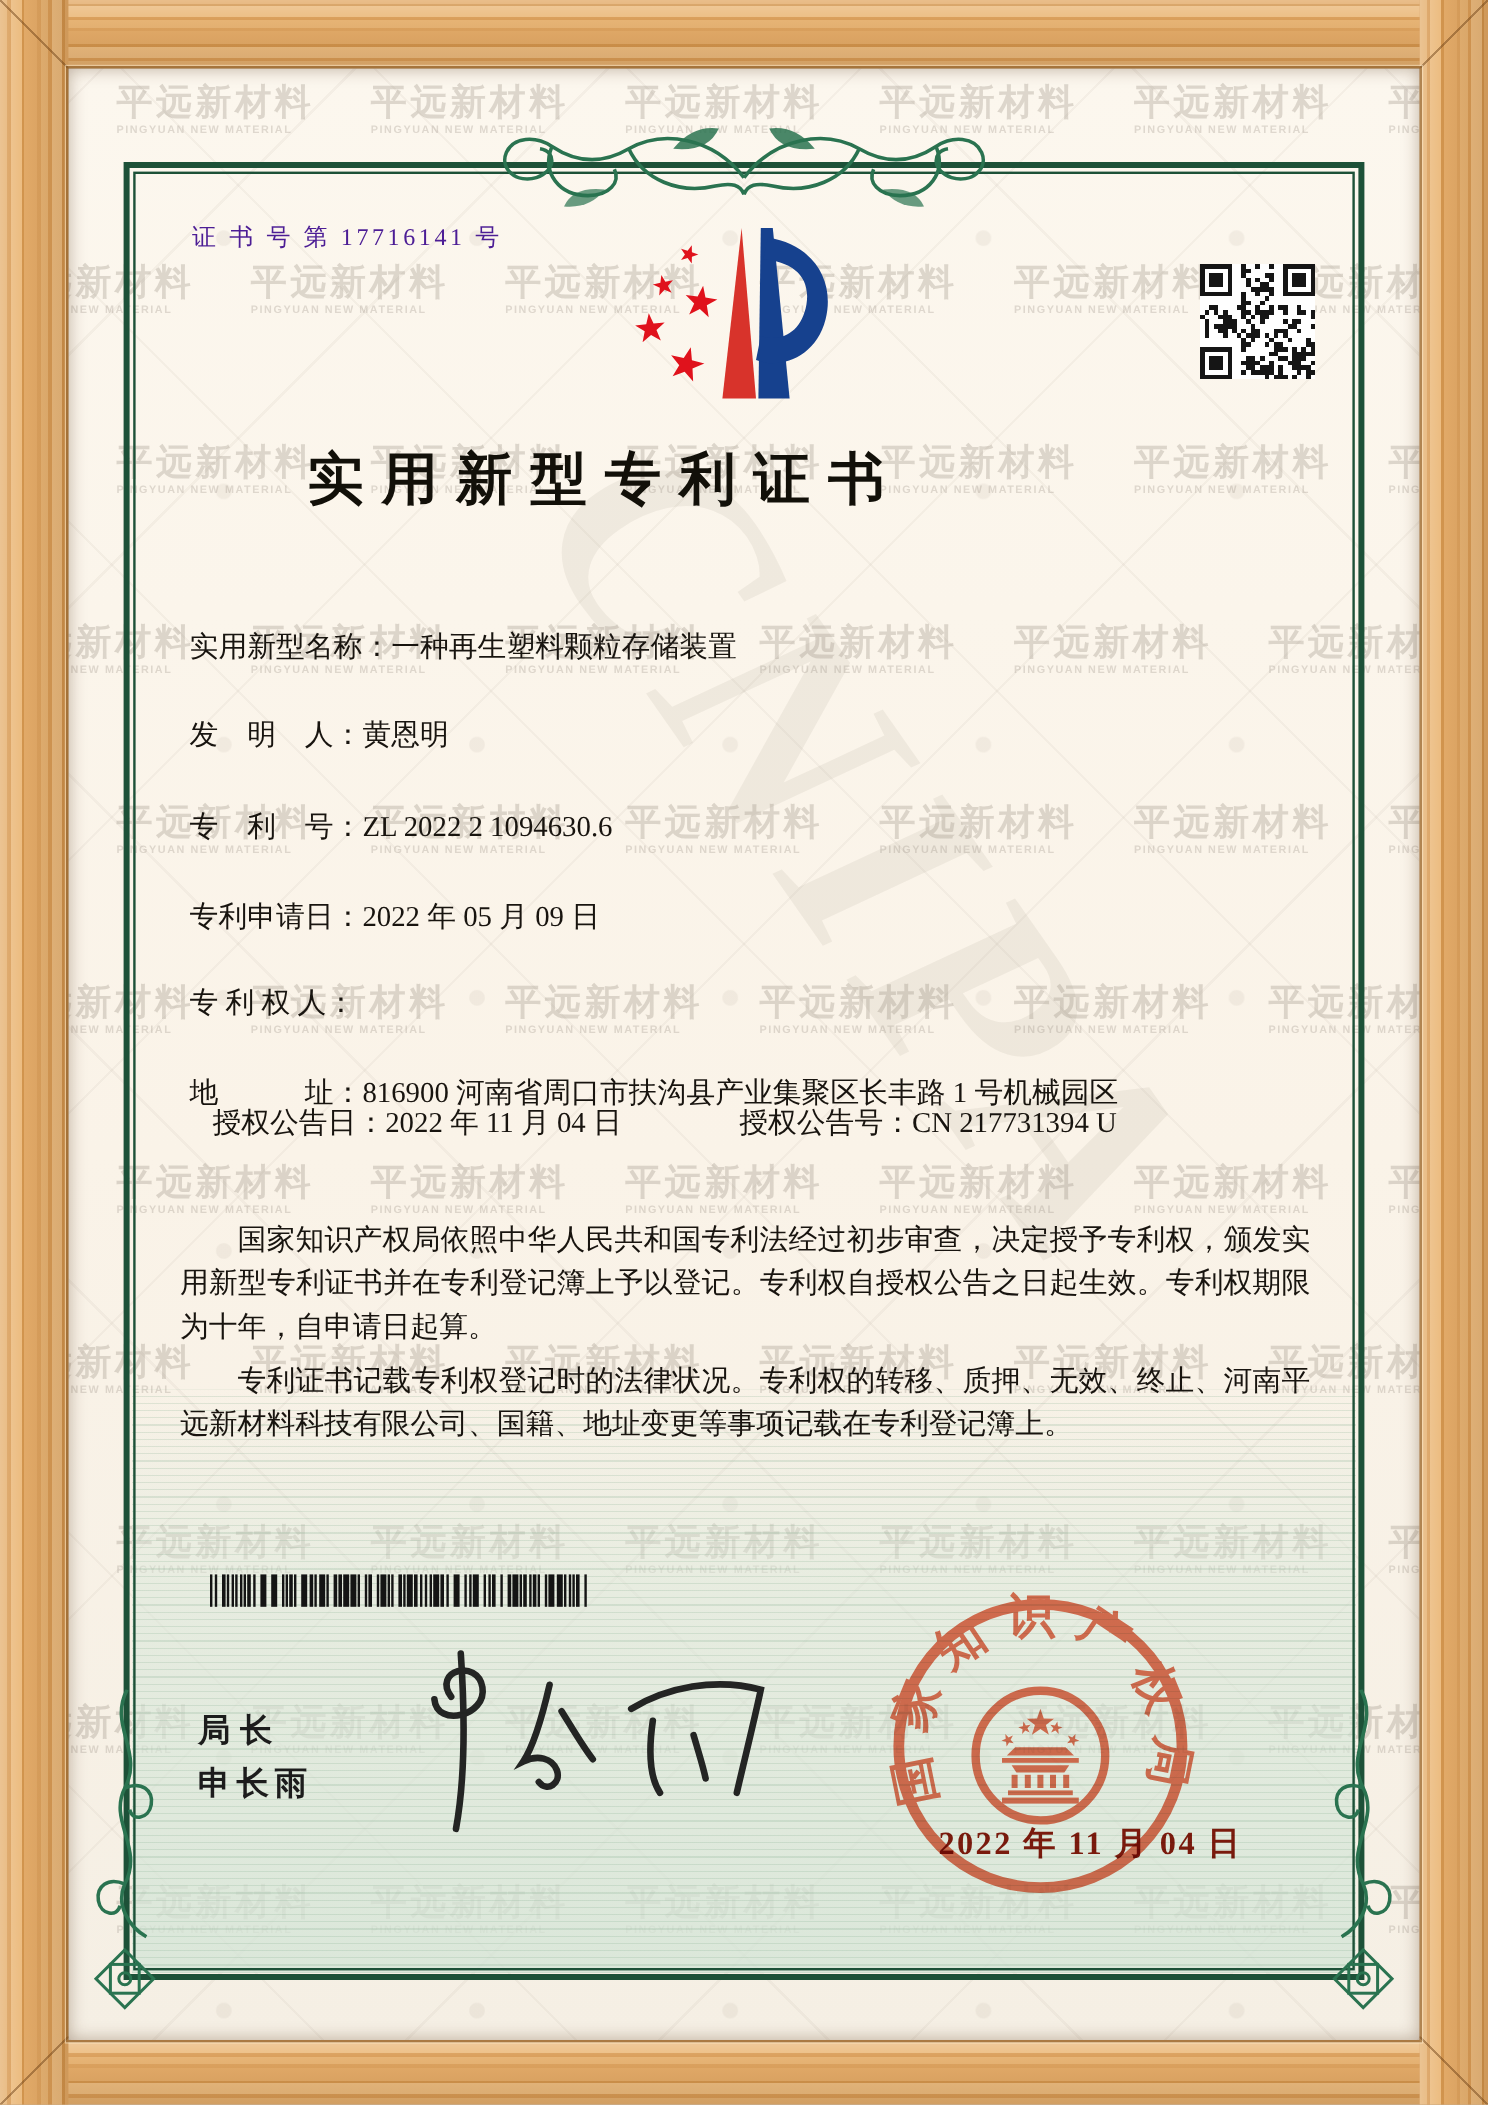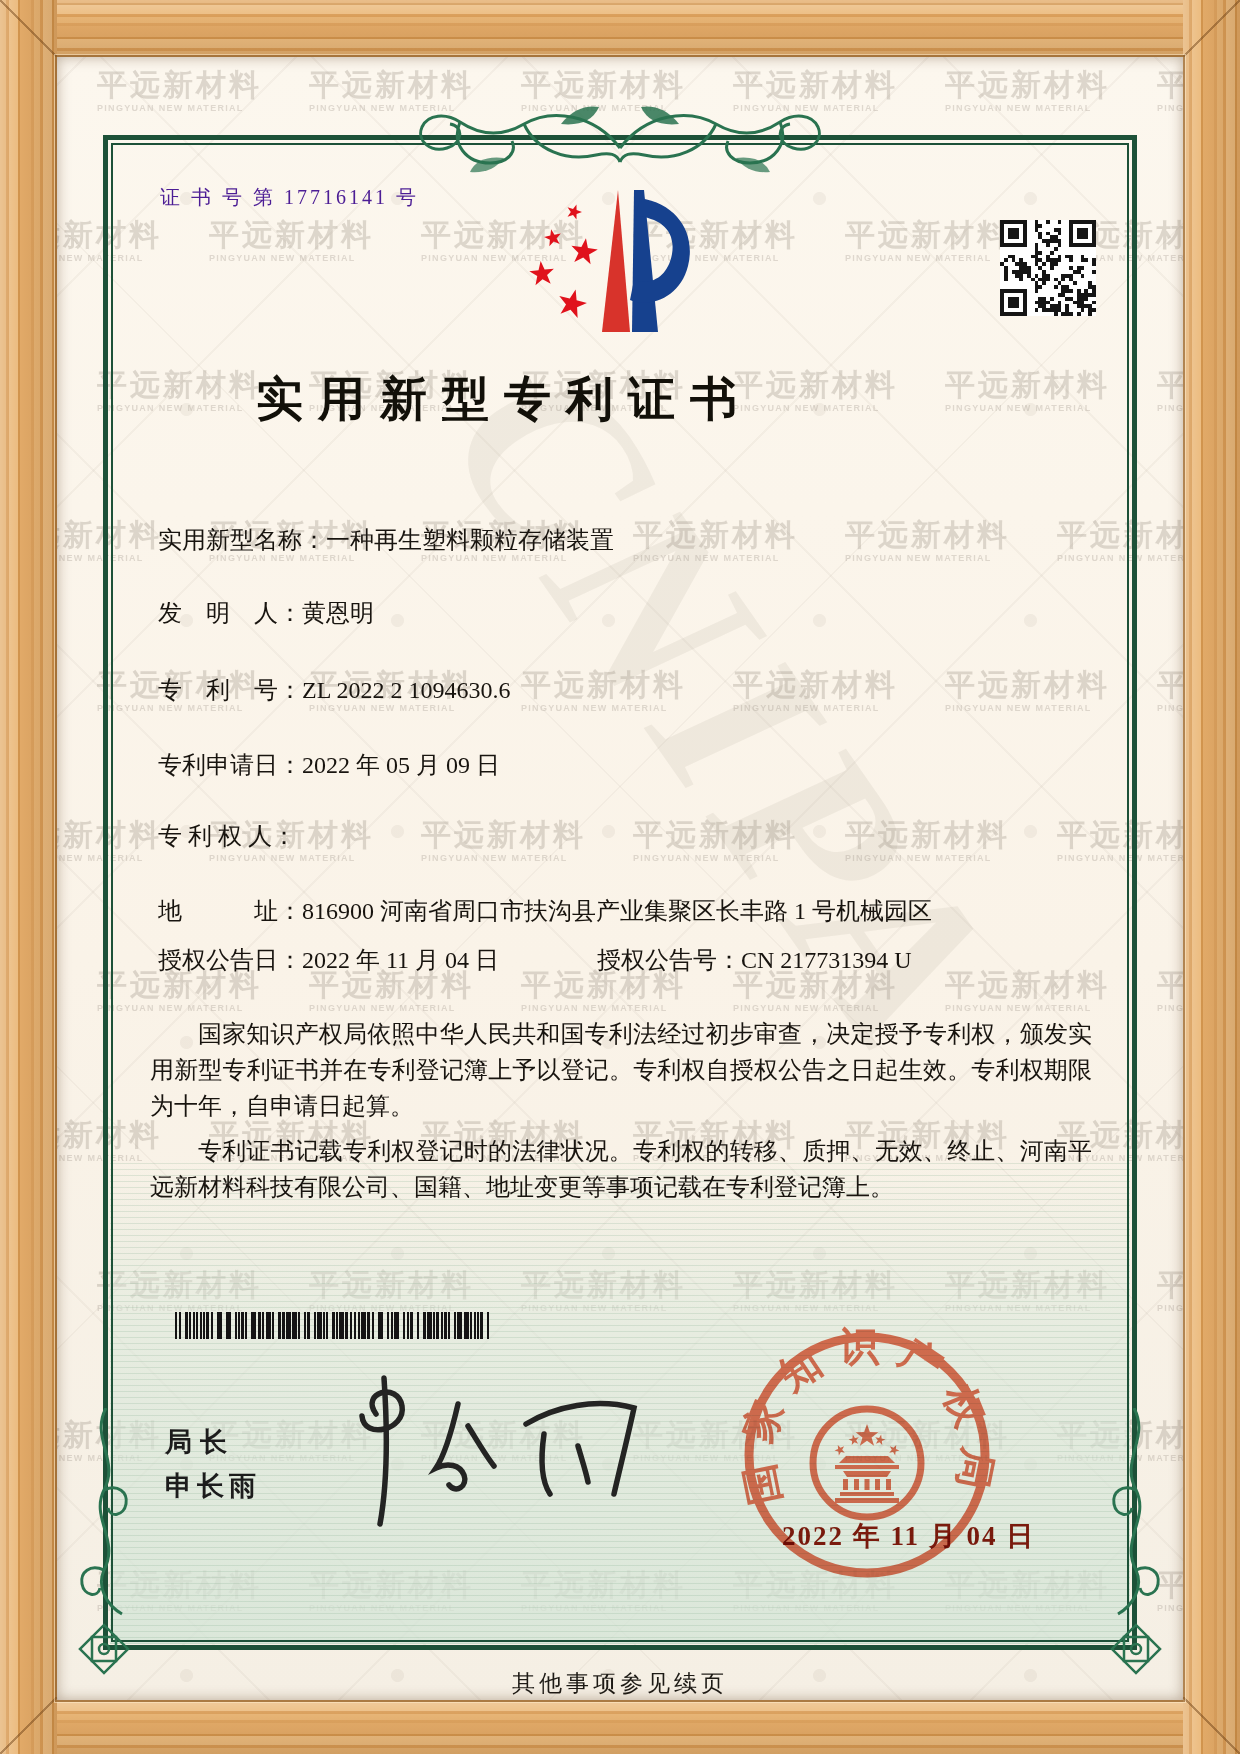--- a/index.html
+++ b/index.html
@@ -47,21 +47,21 @@
   .gborder{position:absolute;left:103px;top:135px;width:1034px;height:1515px;z-index:5;border:5px solid #1d5138;}
   .gborder::after{content:"";position:absolute;inset:3px;border:2px solid #1d5138;}
   .ornament{position:absolute;z-index:6;}
   
   .content-item{position:absolute;z-index:10;}
   .cert-no{left:160px;top:184px;font-size:20px;letter-spacing:3px;color:#4c1d95;}
   .title{left:0;top:368px;width:1008px;text-align:center;font-size:47px;font-weight:bold;letter-spacing:15px;color:#121009;}
   .field{left:158px;font-size:24px;color:#18140f;display:flex;line-height:36px;}
   .field .lab{white-space:pre;}
   .f-name{top:522px}.f-inventor{top:595px}.f-patno{top:672px}.f-filing{top:747px}
-  .f-patentee{top:818px}.f-address{top:893px;width:925px}.f-grant{top:942px;width:940px;position:absolute;}
+  .f-patentee{top:818px}.f-address{top:893px;width:925px}.f-grant{top:918px;width:940px;position:absolute;margin-left:19px;}
   .grant2{position:absolute;left:439px;top:0;display:flex;}
   .paras{left:150px;top:1016px;width:942px;font-size:24px;line-height:36px;text-align:justify;}
   .paras p{text-indent:2em;margin-bottom:9px;}
   #barcode{left:175px;top:1312px;width:320px;height:27px;}
   #barcode i{position:absolute;top:0;bottom:0;background:#141414;}
   .director-label{left:165px;top:1424px;font-family:"Liberation Sans","DejaVu Sans",sans-serif;
       font-size:27px;font-weight:600;letter-spacing:8px;color:#1c1c1c;}
   .director-name{left:165px;top:1468px;font-family:"Liberation Sans","DejaVu Sans",sans-serif;
       font-size:27px;font-weight:600;letter-spacing:5px;color:#1c1c1c;}
   .sig{left:330px;top:1368px;width:330px;height:175px;z-index:11;}
@@ -732,21 +732,20 @@
         <rect x="-13" y="16" width="5" height="11"></rect>
       <rect x="-2.5" y="16" width="5" height="11"></rect>
         <rect x="8" y="16" width="5" height="11"></rect>
       <rect x="19" y="16" width="5" height="11"></rect>
       <rect x="-27" y="29" width="54" height="4"></rect>
         <rect x="-32" y="35" width="64" height="5"></rect>
     </g>
   </svg>
   <div class="content-item seal-date">2022 年 11 月 04 日</div>
 
-  <div class="content-item continuation">其他事项参见续页</div>
 
   <div class="wood wood-h wood-top"></div>
   <div class="wood wood-h wood-bottom"></div>
   <div class="wood wood-v wood-left"></div>
   <div class="wood wood-v wood-right"></div>
   <div class="corner seam-a c-tl"></div>
   <div class="corner seam-b c-tr"></div>
   <div class="corner seam-b c-bl"></div>
   <div class="corner seam-a c-br"></div>
   <div class="frame-lip"></div>

